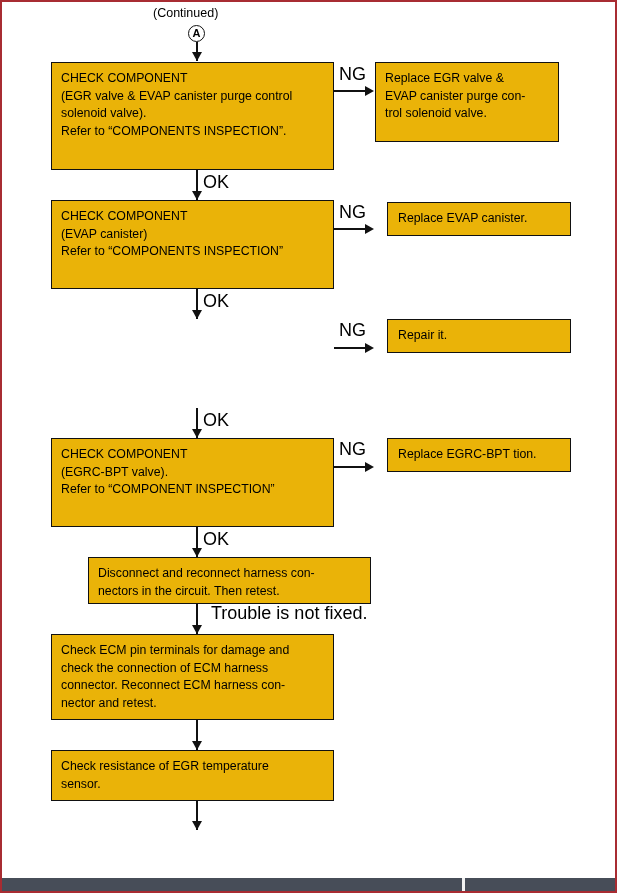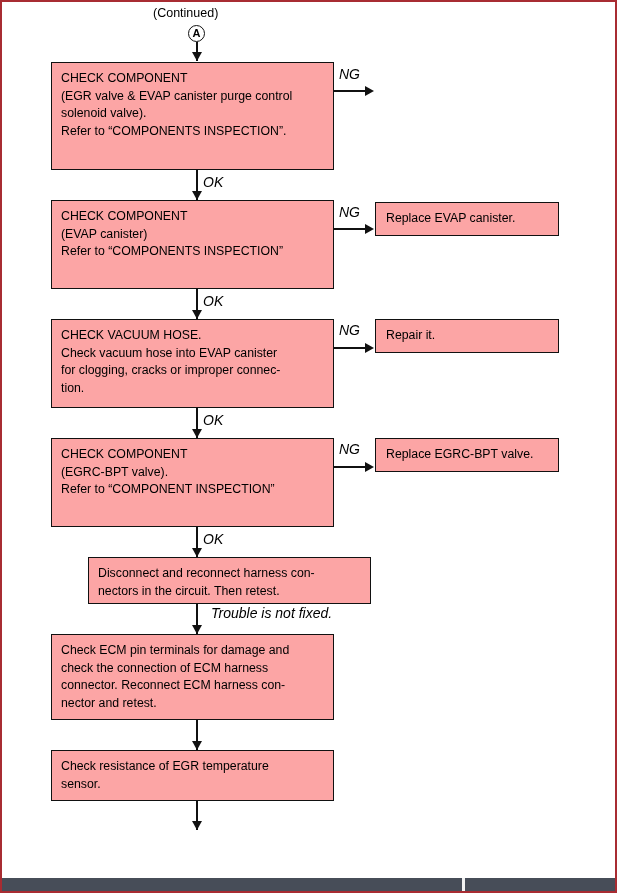--- a/index.html
+++ b/index.html
@@ -16,32 +16,33 @@
     border: 2px solid #a82c32;
     overflow: hidden;
     font-family: "Liberation Sans", sans-serif;
     color: #000000;
   }
   
   .box {
     position: absolute;
     box-sizing: border-box;
     border: 1.6px solid #111111;
-    background: #fca5a5;
+    background: #eab308;
     padding: 7px 9px 6px 9px;
     font-size: 12.3px;
     line-height: 17.6px;
     white-space: pre-line;
   }
   .box.center {
     display: flex;
     align-items: center;
     justify-content: center;
     padding: 0;
     text-align: center;
+    margin-left: 12px;
   }
   
   .vline {
     position: absolute;
     width: 1.7px;
     background: #111111;
   }
   
   .hline {
     position: absolute;
@@ -61,24 +62,23 @@
   .arrow-right {
     position: absolute;
     width: 0;
     height: 0;
     border-top: 5px solid transparent;
     border-bottom: 5px solid transparent;
     border-left: 9px solid #111111;
   }
   .edge-label {
     position: absolute;
-    font-size: 14px;
+    font-size: 18px;
     line-height: 14px;
     white-space: nowrap;
-    font-style: italic;
   }
   .continued {
     position: absolute;
     font-size: 12.5px;
     white-space: nowrap;
   }
   .conn-circle {
     position: absolute;
     width: 17px;
     height: 17px;
@@ -123,60 +123,59 @@
   <div class="arrow-down" style="left:190px; top:50px;"></div>
 
   <div class="box" style="left:49px; top:60px; width:283px; height:108px;">CHECK COMPONENT
 (EGR valve &amp; EVAP canister purge control
 solenoid valve).
 Refer to “COMPONENTS INSPECTION”.</div>
 
   <div class="hline" style="left:332px; top:88px; width:36px;"></div>
   <div class="arrow-right" style="left:363px; top:84px;"></div>
   <div class="edge-label" style="left:337px; top:65px;">NG</div>
+  <div class="box" style="left:373px; top:60px; width:184px; height:80px;">Replace EGR valve &amp;
+EVAP canister purge con-
+trol solenoid valve.</div>
 
   <div class="vline" style="left:194px; top:168px; height:30px;"></div>
   <div class="arrow-down" style="left:190px; top:189px;"></div>
   <div class="edge-label" style="left:201px; top:173px;">OK</div>
 
   <div class="box" style="left:49px; top:198px; width:283px; height:89px;">CHECK COMPONENT
 (EVAP canister)
 Refer to “COMPONENTS INSPECTION”</div>
 
   <div class="hline" style="left:332px; top:226px; width:36px;"></div>
   <div class="arrow-right" style="left:363px; top:222px;"></div>
   <div class="edge-label" style="left:337px; top:203px;">NG</div>
   <div class="box center" style="left:373px; top:200px; width:184px; height:34px; justify-content:flex-start; padding-left:10px;">Replace EVAP canister.</div>
 
   <div class="vline" style="left:194px; top:287px; height:30px;"></div>
   <div class="arrow-down" style="left:190px; top:308px;"></div>
   <div class="edge-label" style="left:201px; top:292px;">OK</div>
 
-  <div class="box" style="left:49px; top:317px; width:283px; height:89px;">CHECK VACUUM HOSE.
-Check vacuum hose into EVAP canister
-for clogging, cracks or improper connec-
-tion.</div>
 
   <div class="hline" style="left:332px; top:345px; width:36px;"></div>
   <div class="arrow-right" style="left:363px; top:341px;"></div>
   <div class="edge-label" style="left:337px; top:321px;">NG</div>
   <div class="box center" style="left:373px; top:317px; width:184px; height:34px; justify-content:flex-start; padding-left:10px;">Repair it.</div>
 
   <div class="vline" style="left:194px; top:406px; height:30px;"></div>
   <div class="arrow-down" style="left:190px; top:427px;"></div>
   <div class="edge-label" style="left:201px; top:411px;">OK</div>
 
   <div class="box" style="left:49px; top:436px; width:283px; height:89px;">CHECK COMPONENT
 (EGRC-BPT valve).
 Refer to “COMPONENT INSPECTION”</div>
 
   <div class="hline" style="left:332px; top:464px; width:36px;"></div>
   <div class="arrow-right" style="left:363px; top:460px;"></div>
   <div class="edge-label" style="left:337px; top:440px;">NG</div>
-  <div class="box center" style="left:373px; top:436px; width:184px; height:34px; justify-content:flex-start; padding-left:10px;">Replace EGRC-BPT valve.</div>
+  <div class="box center" style="left:373px; top:436px; width:184px; height:34px; justify-content:flex-start; padding-left:10px;">Replace EGRC-BPT tion.</div>
 
   <div class="vline" style="left:194px; top:525px; height:30px;"></div>
   <div class="arrow-down" style="left:190px; top:546px;"></div>
   <div class="edge-label" style="left:201px; top:530px;">OK</div>
 
   <div class="box" style="left:49px; top:555px; width:283px; height:47px;margin-left:37px;">Disconnect and reconnect harness con-
 nectors in the circuit. Then retest.</div>
 
   <div class="vline" style="left:194px; top:602px; height:30px;"></div>
   <div class="arrow-down" style="left:190px; top:623px;"></div>

